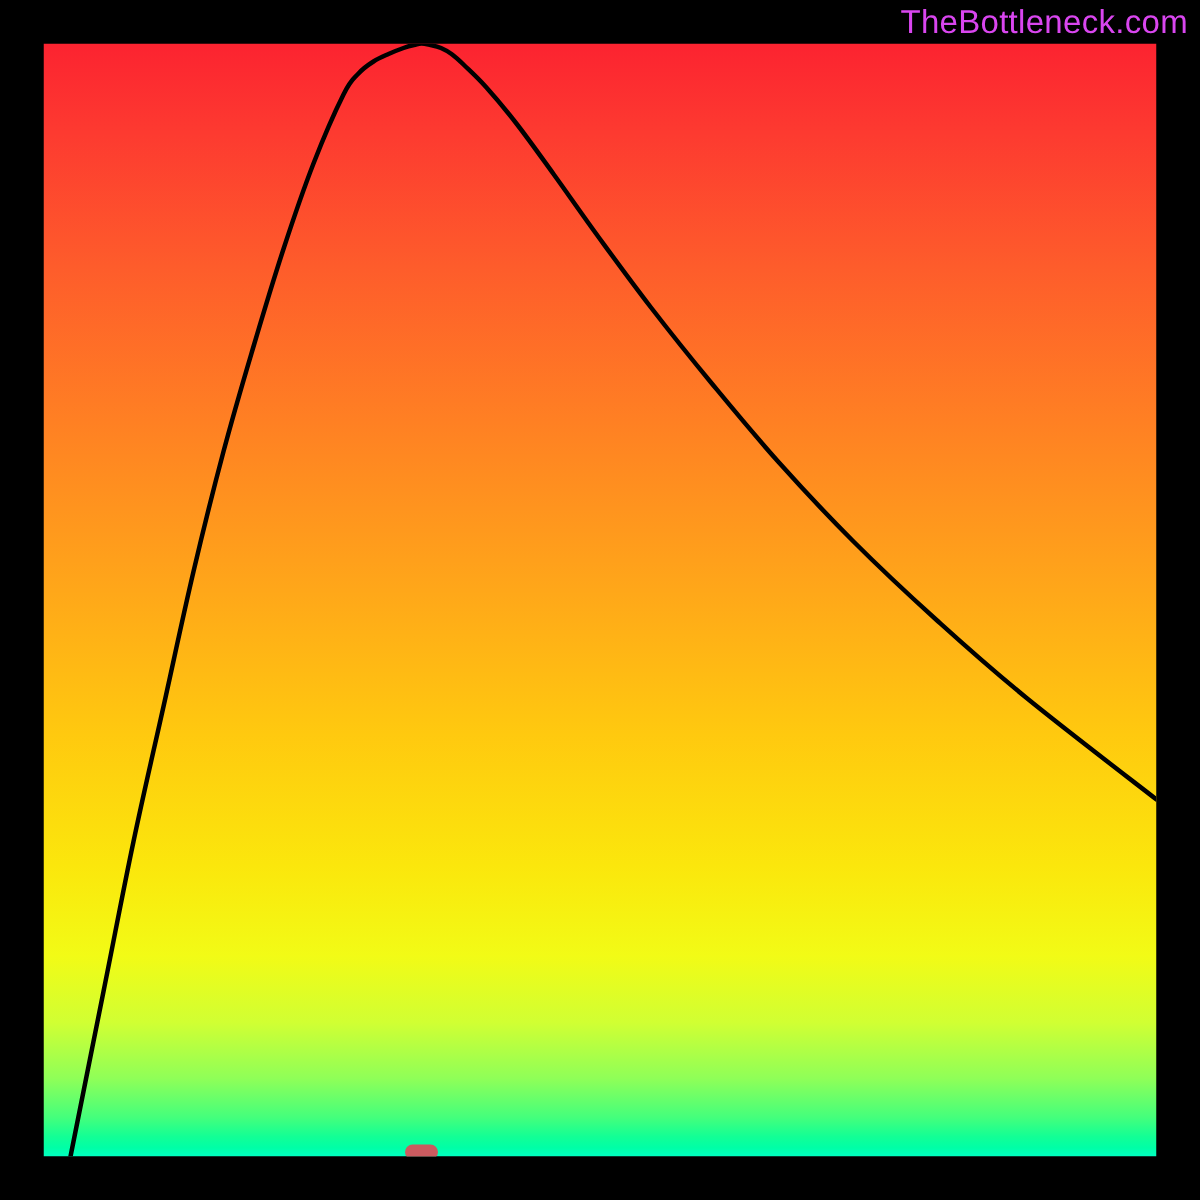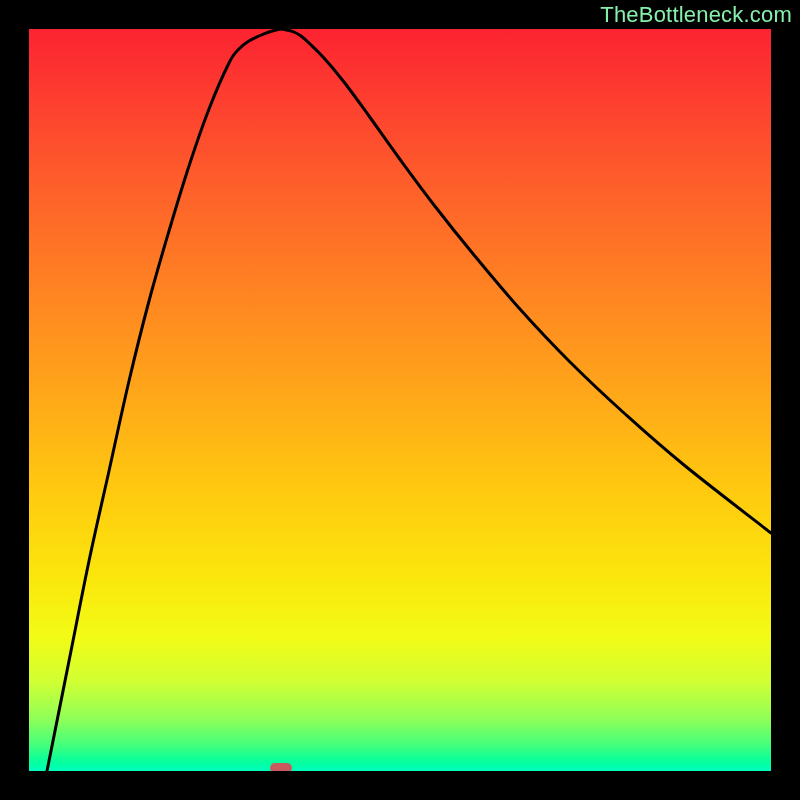--- a/index.html
+++ b/index.html
@@ -16,21 +16,21 @@
     width: 800px;
     height: 800px;
     background: #000000;
   }
   .watermark {
     position: absolute;
     top: 2px;
     right: 8px;
     font-size: 22px;
     font-weight: 400;
-    color: #86efac;
+    color: #d946ef;
     letter-spacing: 0.2px;
     z-index: 10;
   }
   .plot-area {
     position: absolute;
     left: 29px;
     top: 29px;
     width: 742px;
     height: 742px;
     overflow: hidden;

